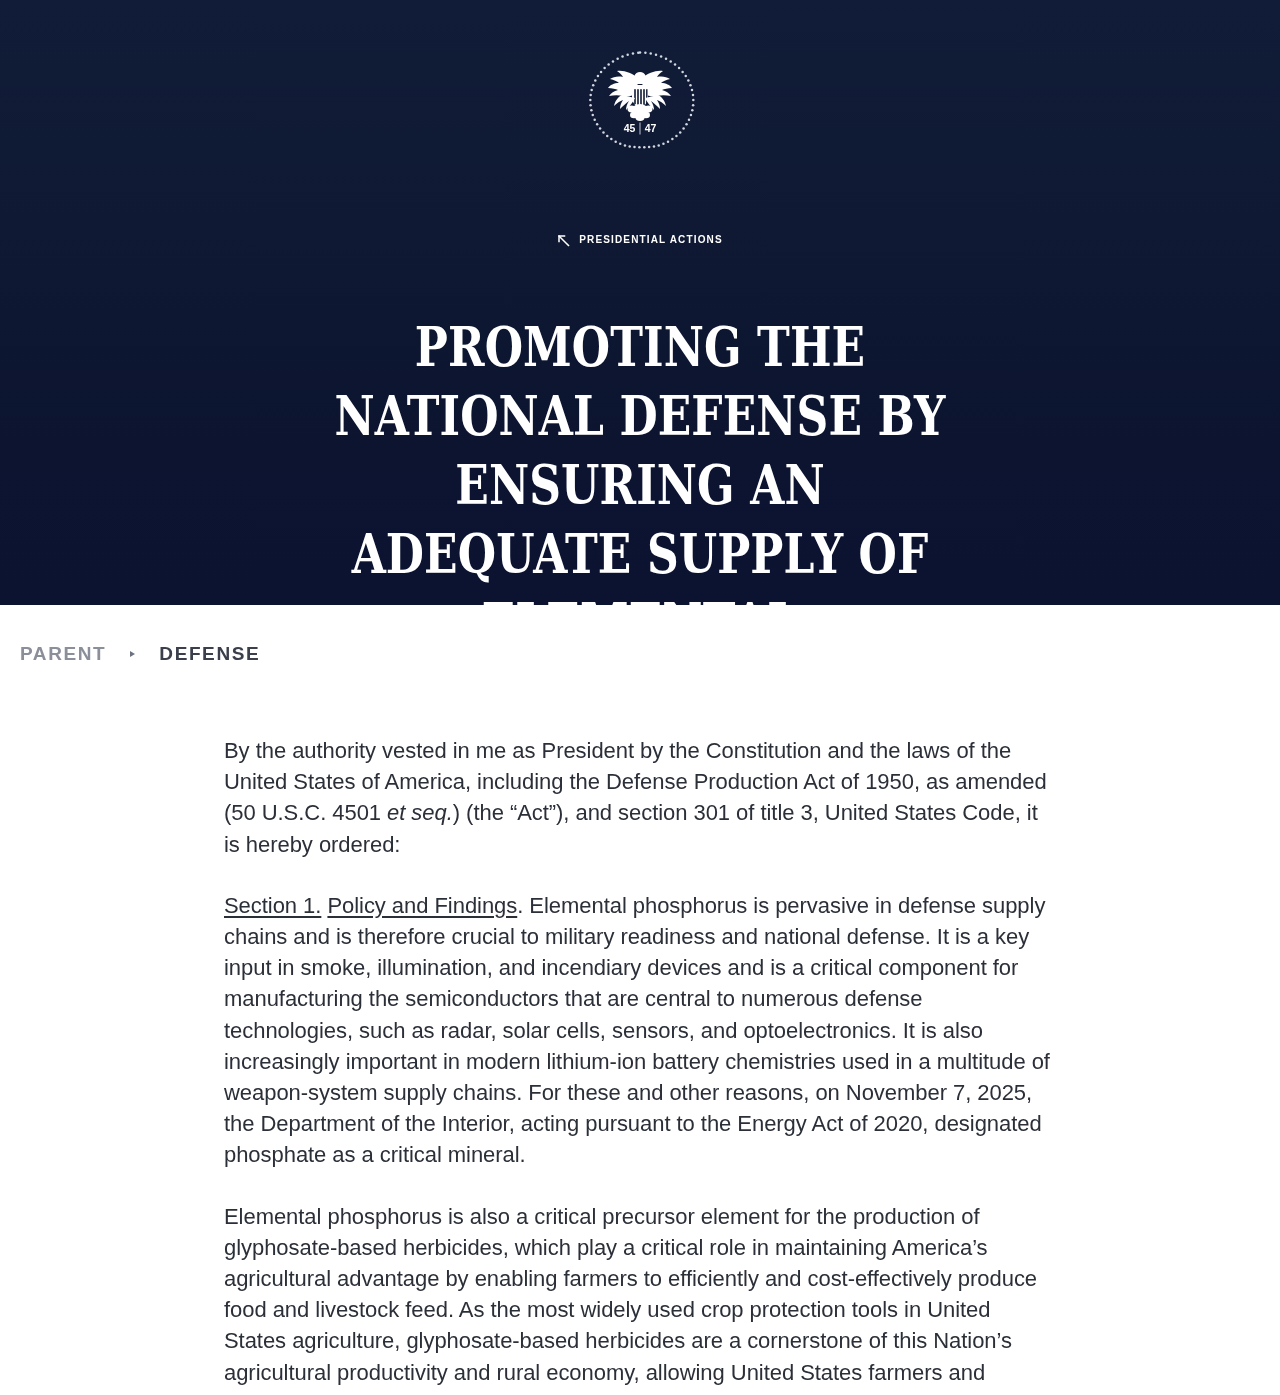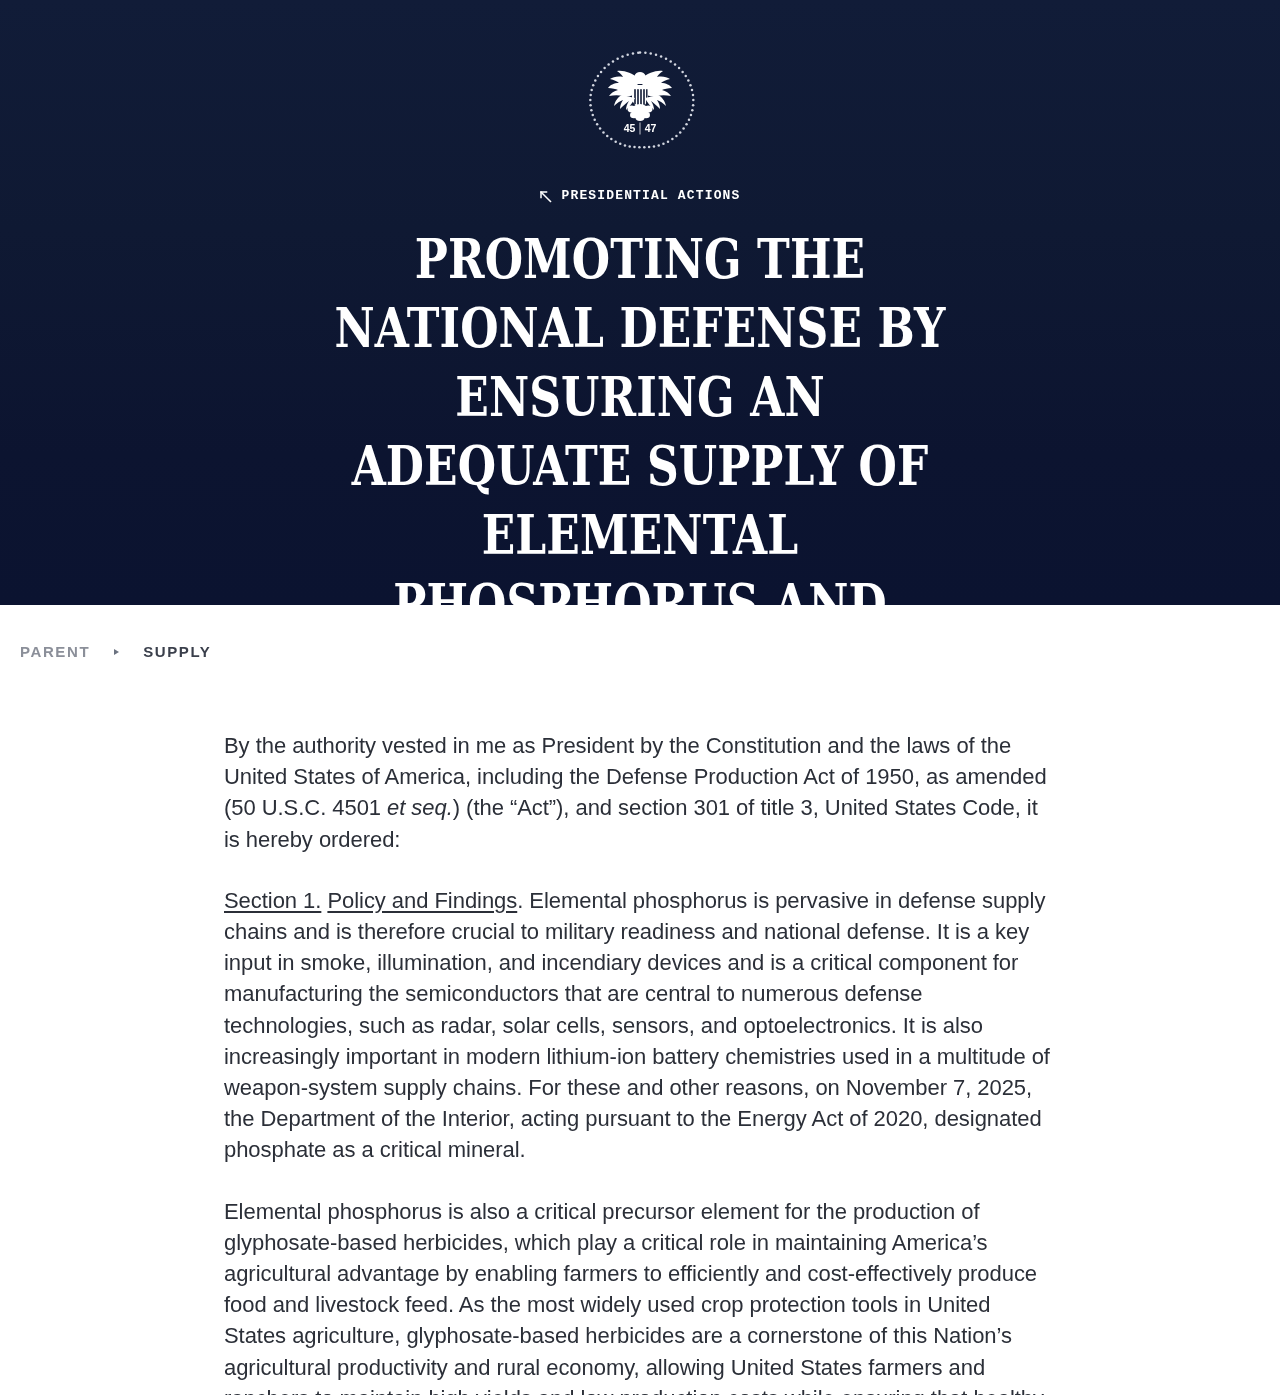--- a/index.html
+++ b/index.html
@@ -20,20 +20,21 @@
     background: linear-gradient(180deg, #111c38 0%, #0f1933 38%, #0c1430 75%, #0b1330 100%);
     overflow: hidden;
   }
   .hero-inner {
     position: relative;
     width: 100%;
     height: 100%;
     display: flex;
     flex-direction: column;
     align-items: center;
+    gap: 44px;
   }
 
   
   .seal {
     margin-top: 48px;
     width: 112px;
     height: 112px;
     position: relative;
   }
   .seal svg { display: block; width: 112px; height: 112px; }
@@ -47,22 +48,22 @@
     cursor: pointer;
     text-decoration: none;
   }
   .eyebrow-arrow {
     display: block;
     width: 13px;
     height: 13px;
     flex: none;
   }
   .eyebrow-label {
-    font-family: Liberation Mono, monospace;
-    font-size: 13px;
+    font-family: Liberation Sans, sans-serif;
+    font-size: 10px;
     font-weight: 700;
     letter-spacing: 1.15px;
     color: #ffffff;
     line-height: 1;
     white-space: nowrap;
   }
 
   
   .hero-title {
     margin: 22px 0 0 0;
@@ -84,21 +85,21 @@
   .content {
     width: 1280px;
     background: #ffffff;
     padding-bottom: 60px;
   }
   .breadcrumb {
     padding: 38px 0 0 20px;
     display: flex;
     align-items: center;
     gap: 24px;
-    font-size: 15px;
+    font-size: 19px;
     letter-spacing: 1.6px;
     font-weight: 600;
   }
   .crumb-parent { color: #8b8f99; cursor: pointer; }
   .crumb-sep {
     width: 0; height: 0;
     border-top: 3.5px solid transparent;
     border-bottom: 3.5px solid transparent;
     border-left: 5px solid #6b7280;
     display: block;
@@ -260,21 +261,21 @@
     <h1 class="hero-title">PROMOTING THE NATIONAL DEFENSE BY ENSURING AN ADEQUATE SUPPLY OF ELEMENTAL PHOSPHORUS AND GLYPHOSATE-BASED HERBICIDES</h1>
 
   </div>
 </section>
 
 <main class="content">
 
   <nav class="breadcrumb">
     <span class="crumb-parent">PARENT</span>
     <span class="crumb-sep"></span>
-    <span class="crumb-current">SUPPLY</span>
+    <span class="crumb-current">DEFENSE</span>
   </nav>
 
   <article class="article">
 
     <p><span>By the authority vested in me as President by the Constitution and the laws of the United States of America, including the Defense Production Act of 1950, as amended (50 U.S.C. 4501 </span><span class="it">et seq.</span><span>) (the “Act”), and section 301 of title 3, United States Code, it is hereby ordered:</span></p>
 
     <p><span class="u">Section 1.</span> <span class="u">Policy and Findings</span><span>.  Elemental phosphorus is pervasive in defense supply chains and is therefore crucial to military readiness and national defense.  It is a key input in smoke, illumination, and incendiary devices and is a critical component for manufacturing the semiconductors that are central to numerous defense technologies, such as radar, solar cells, sensors, and optoelectronics.  It is also increasingly important in modern lithium-ion battery chemistries used in a multitude of weapon-system supply chains.  For these and other reasons, on November 7, 2025, the Department of the Interior, acting pursuant to the Energy Act of 2020, designated phosphate as a critical mineral.</span></p>
 
     <p>Elemental phosphorus is also a critical precursor element for the production of glyphosate-based herbicides, which play a critical role in maintaining America’s agricultural advantage by enabling farmers to efficiently and cost-effectively produce food and livestock feed.  As the most widely used crop protection tools in United States agriculture, glyphosate-based herbicides are a cornerstone of this Nation’s agricultural productivity and rural economy, allowing United States farmers and ranchers to maintain high yields and low production costs while ensuring that healthy, affordable food options remain within reach for all American families.</p>
 

